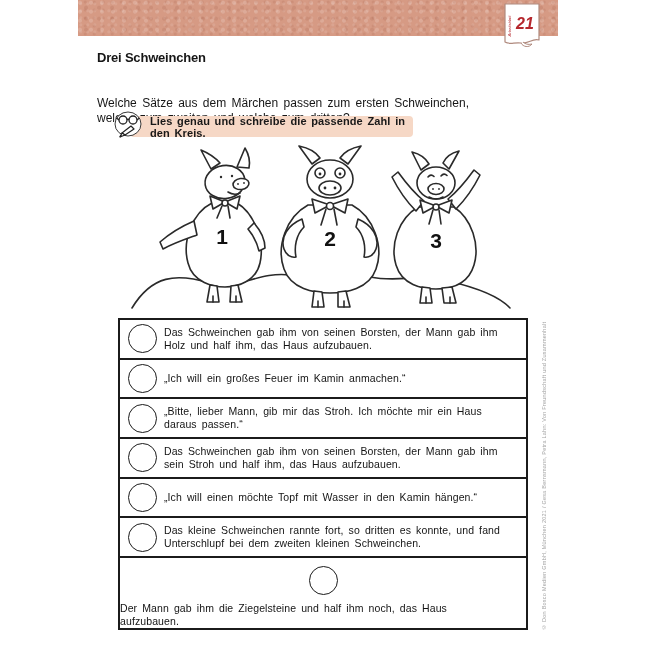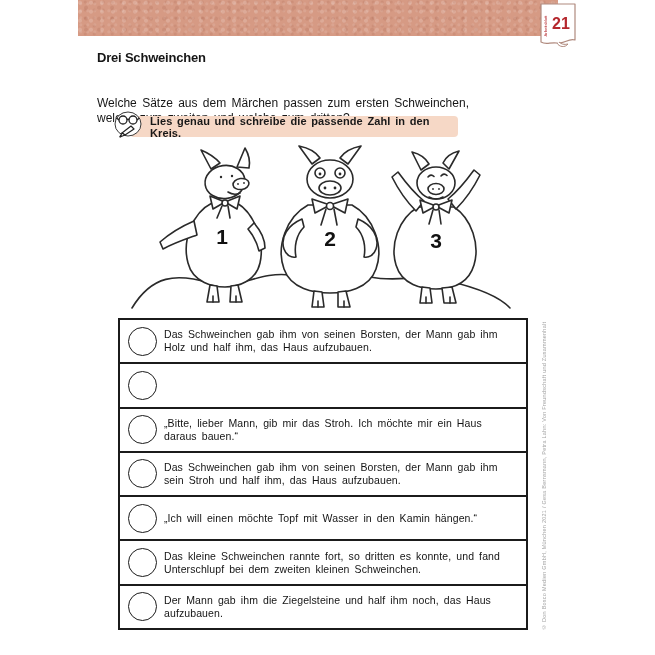--- a/index.html
+++ b/index.html
@@ -13,34 +13,34 @@
     position:absolute;left:78px;top:0;width:480px;height:36px;
     background-color:#d69a84;
     background-image:
       radial-gradient(circle at 18% 30%, rgba(255,255,255,.16) 0 1.5px, transparent 2.5px),
       radial-gradient(circle at 62% 70%, rgba(160,90,70,.18) 0 1.5px, transparent 2.5px),
       radial-gradient(circle at 40% 55%, rgba(255,255,255,.10) 0 1px, transparent 2px),
       radial-gradient(circle at 80% 25%, rgba(150,80,60,.14) 0 1px, transparent 2px);
     background-size:11px 9px,13px 11px,7px 7px,9px 8px;
   }
   
-  .badge{position:absolute;left:538px;top:2px;width:40px;height:46px;}
+  .badge{position:absolute;left:502px;top:2px;width:40px;height:46px;font-style:italic;}
   .badge svg{display:block;}
   
   .title{
     position:absolute;left:97px;top:50px;font-size:13px;font-weight:700;
     letter-spacing:-0.2px;color:#161616;
   }
   .intro{
     position:absolute;left:97px;top:96px;width:410px;font-size:12px;
     line-height:14.5px;word-spacing:2px;color:#161616;
   }
   
   .task-bar{
-    position:absolute;left:130px;top:116px;width:328px;height:21px;
+    position:absolute;left:130px;top:116px;width:283px;height:21px;
     background:#f6d8c6;border-radius:4px;display:flex;align-items:center;
   }
   .task-bar .task-text{
     font-size:11px;font-weight:700;letter-spacing:0.1px;word-spacing:1.5px;
     padding-left:20px;color:#181818;
   }
   .task-icon{position:absolute;left:113px;top:110px;width:30px;height:30px;z-index:2;}
   
   .scene{position:absolute;left:118px;top:145px;width:420px;height:168px;}
   .scene svg{display:block;}
@@ -48,21 +48,21 @@
   .scene .shape{fill:#ffffff;stroke:#2a2a2a;stroke-width:1.6;stroke-linecap:round;stroke-linejoin:round;}
   .scene .dot{fill:#2a2a2a;stroke:none;}
   .scene text{font-family:"Liberation Sans",sans-serif;font-weight:700;font-size:21px;fill:#111;text-anchor:middle;}
   
   .table{
     position:absolute;left:118px;top:318px;width:410px;height:312px;
     border:2px solid #1b1b1b;box-sizing:border-box;display:flex;flex-direction:column;
     background:#fff;
   }
   .row{flex:1 1 0;display:flex;align-items:center;border-bottom:2px solid #1b1b1b;}
-  .row:last-child{border-bottom:none;}
+  .row:last-child{border-bottom:none;flex-direction:column;}
   .circle-cell{flex:0 0 44px;display:flex;align-items:center;justify-content:center;}
   .answer-circle{
     width:29px;height:29px;border:1.6px solid #1b1b1b;border-radius:50%;
     background:#fff;box-sizing:border-box;
   }
   .row-text{
     flex:1;font-size:10.5px;line-height:13px;word-spacing:2px;letter-spacing:0.1px;
     padding-right:25px;color:#141414;
   }
   
@@ -187,26 +187,27 @@
   <div class="row">
     <div class="circle-cell">
         <div class="answer-circle"></div>
       </div>
     <div class="row-text">Das Schweinchen gab ihm von seinen Borsten, der Mann gab ihm Holz und half ihm, das Haus aufzubauen.</div>
   </div>
   <div class="row">
     <div class="circle-cell">
         <div class="answer-circle"></div>
       </div>
-  </div>
-  <div class="row">
-    <div class="circle-cell">
-        <div class="answer-circle"></div>
-      </div>
-    <div class="row-text">„Bitte, lieber Mann, gib mir das Stroh. Ich möchte mir ein Haus daraus bauen.“</div>
+    <div class="row-text">„Ich will ein großes Feuer im Kamin anmachen.“</div>
+  </div>
+  <div class="row">
+    <div class="circle-cell">
+        <div class="answer-circle"></div>
+      </div>
+    <div class="row-text">„Bitte, lieber Mann, gib mir das Stroh. Ich möchte mir ein Haus daraus passen.“</div>
   </div>
   <div class="row">
     <div class="circle-cell">
         <div class="answer-circle"></div>
       </div>
     <div class="row-text">Das Schweinchen gab ihm von seinen Borsten, der Mann gab ihm sein Stroh und half ihm, das Haus aufzubauen.</div>
   </div>
   <div class="row">
     <div class="circle-cell">
         <div class="answer-circle"></div>

